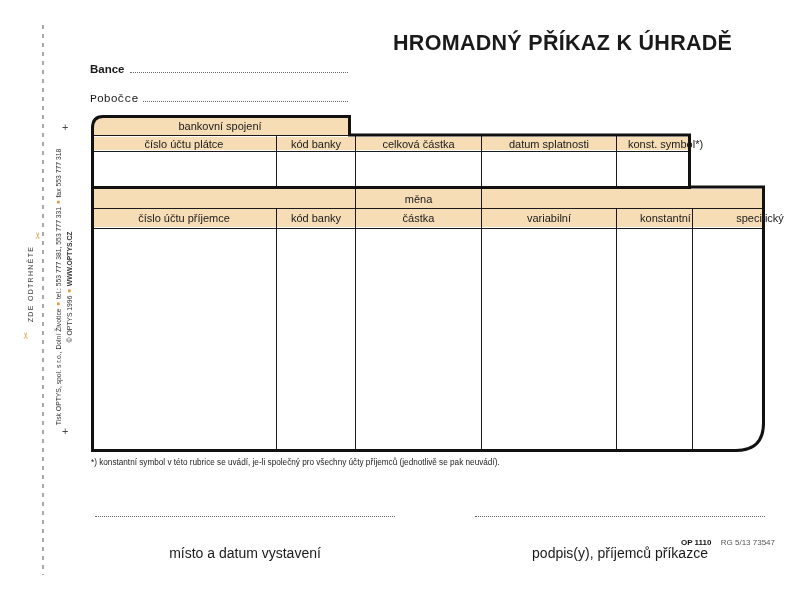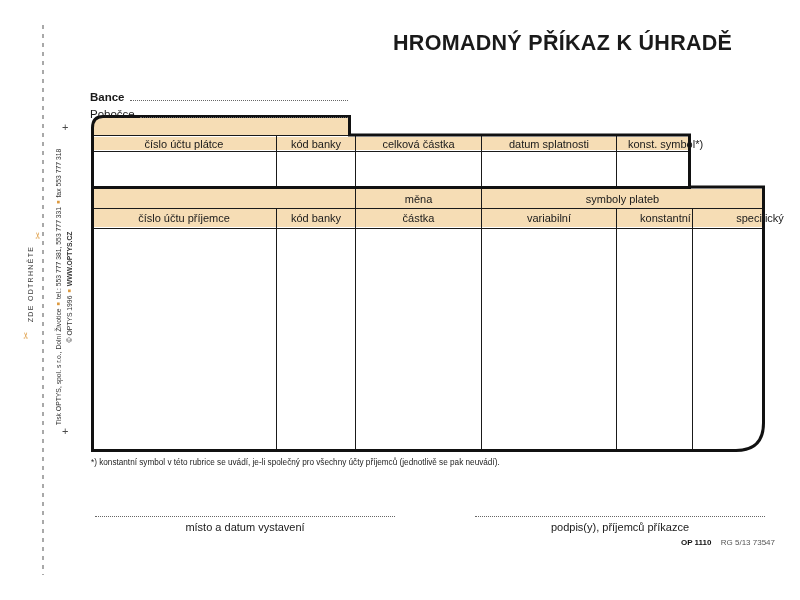--- a/index.html
+++ b/index.html
@@ -4,22 +4,22 @@
 <style>
   html,body{margin:0;padding:0;background:#ffffff;}
   .page{position:relative;width:800px;height:600px;background:#ffffff;
         font-family:"Liberation Sans",sans-serif;color:#1a1a1a;overflow:hidden;padding-left:36px;}
   svg.grid{position:absolute;left:0;top:0;}
 
   .title{position:absolute;left:393px;top:31px;margin:0;font-size:21.5px;
          font-weight:bold;letter-spacing:.3px;white-space:nowrap;}
 
   .field{position:absolute;left:90px;width:258px;display:flex;align-items:baseline;font-size:11.5px;}
-  .field.bance{top:62px;margin-top:28px;}
-  .field.pobocce{top:107px;}
+  .field.bance{top:62px;}
+  .field.pobocce{top:91px;font-family:Liberation Mono, monospace;}
   .bold{font-weight:bold;}
   .dots{flex:1;border-bottom:1.6px dotted #666;margin:0 0 2px 5px;height:10px;}
 
   .cell{position:absolute;display:flex;align-items:center;justify-content:center;
         font-size:11px;white-space:nowrap;}
   .r1{top:136px;height:15px;}
   .r3{top:209px;height:18px;}
   .c1{left:92px;width:184px;}
   .c2{left:277px;width:78px;}
   .c3{left:356px;width:125px;}
@@ -28,21 +28,21 @@
   .c6{left:724px;width:72px;}
   .tab-label{left:92px;top:117px;width:256px;height:17px;}
   .mena{left:356px;top:189px;width:125px;height:19px;}
   .symboly{left:482px;top:189px;width:281px;height:19px;}
 
   .footnote{position:absolute;left:91px;top:458px;font-size:8.2px;color:#222;white-space:nowrap;}
 
   .sigline{position:absolute;top:516px;border-top:1.6px dotted #666;height:0;}
   .sigline.place{left:95px;width:300px;}
   .sigline.sign{left:475px;width:290px;}
-  .siglabel{position:absolute;top:521px;font-size:11px;text-align:center;}
+  .siglabel{position:absolute;top:545px;font-size:14px;text-align:center;}
   .siglabel.place{left:95px;width:300px;}
   .siglabel.sign{left:475px;width:290px;}
 
   .formcode{position:absolute;left:598px;top:538px;width:177px;text-align:right;
             font-size:8px;white-space:nowrap;}
   .formcode .code{font-weight:bold;color:#111;}
   .formcode .ref{color:#555;margin-left:7px;}
 
   .perforation{position:absolute;left:42px;top:25px;width:1.5px;height:550px;
     background:repeating-linear-gradient(to bottom,#a9a9a9 0 4px,transparent 4px 9px);}
@@ -100,28 +100,28 @@
 
   <div class="field bance">
     <span class="bold">Bance</span>
     <span class="dots"></span>
   </div>
   <div class="field pobocce">
     <span>Pobočce</span>
     <span class="dots"></span>
   </div>
 
+  <div class="cell tab-label">bankovní spojení</div>
   <div class="cell r1 c1">číslo účtu plátce</div>
   <div class="cell r1 c2">kód banky</div>
   <div class="cell r1 c3">celková částka</div>
   <div class="cell r1 c4">datum splatnosti</div>
   <div class="cell r1 c5">konst. symbol*)</div>
 
   <div class="cell mena">měna</div>
-  <div class="cell symboly">symboly plateb</div>
   <div class="cell r3 c1">číslo účtu příjemce</div>
   <div class="cell r3 c2">kód banky</div>
   <div class="cell r3 c3">částka</div>
   <div class="cell r3 c4">variabilní</div>
   <div class="cell r3 c5">konstantní</div>
   <div class="cell r3 c6">specifický</div>
 
   <div class="footnote">*) konstantní symbol v této rubrice se uvádí, je-li společný pro všechny účty příjemců (jednotlivě se pak neuvádí).</div>
 
   <div class="sigline place"></div>

